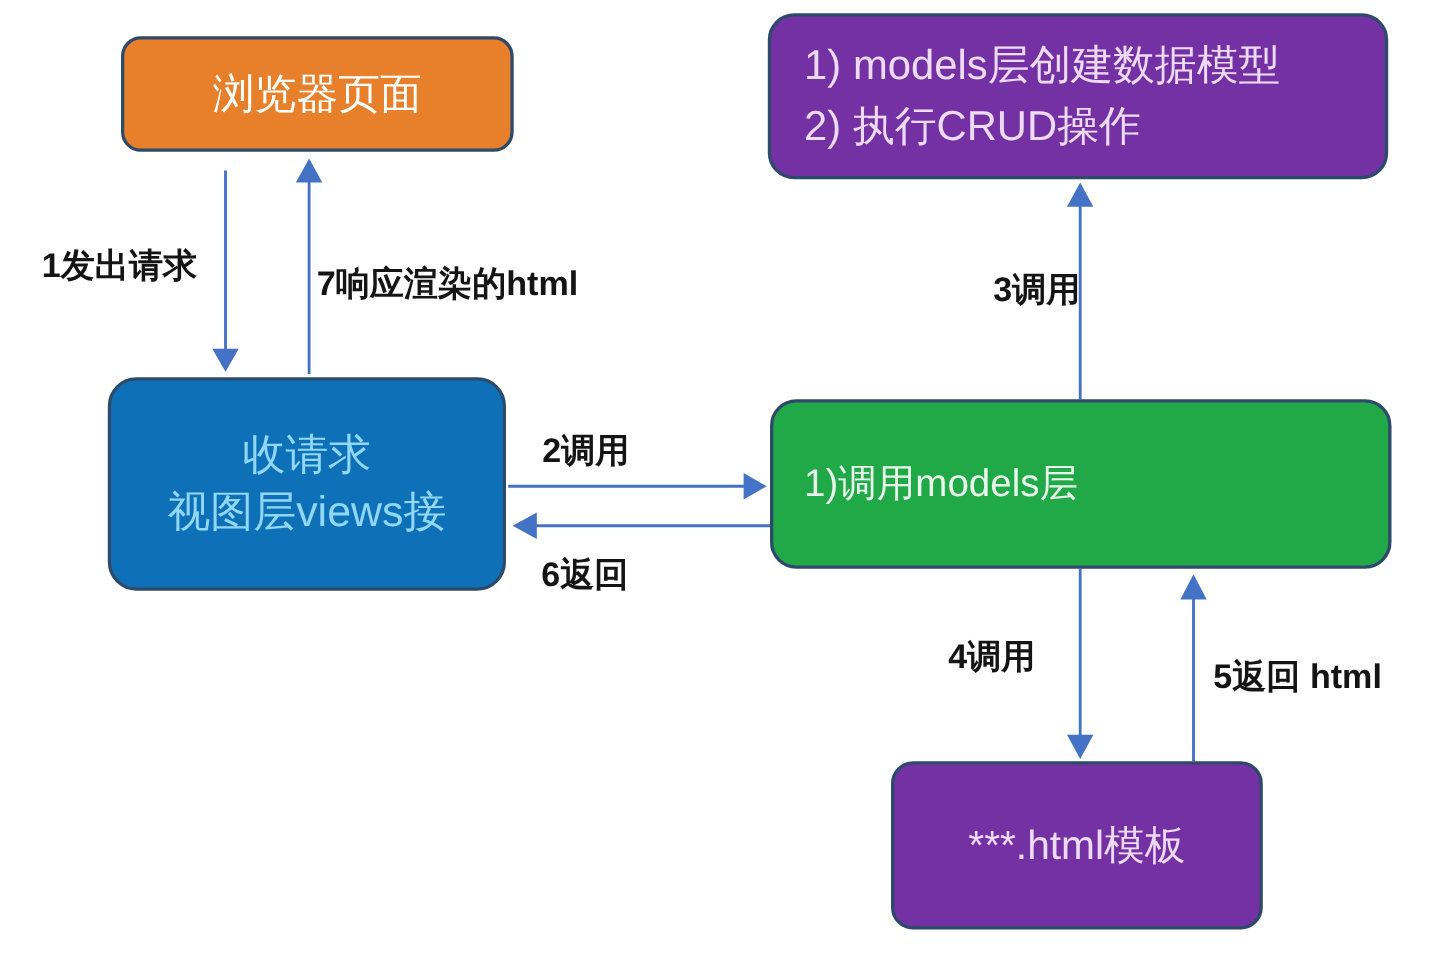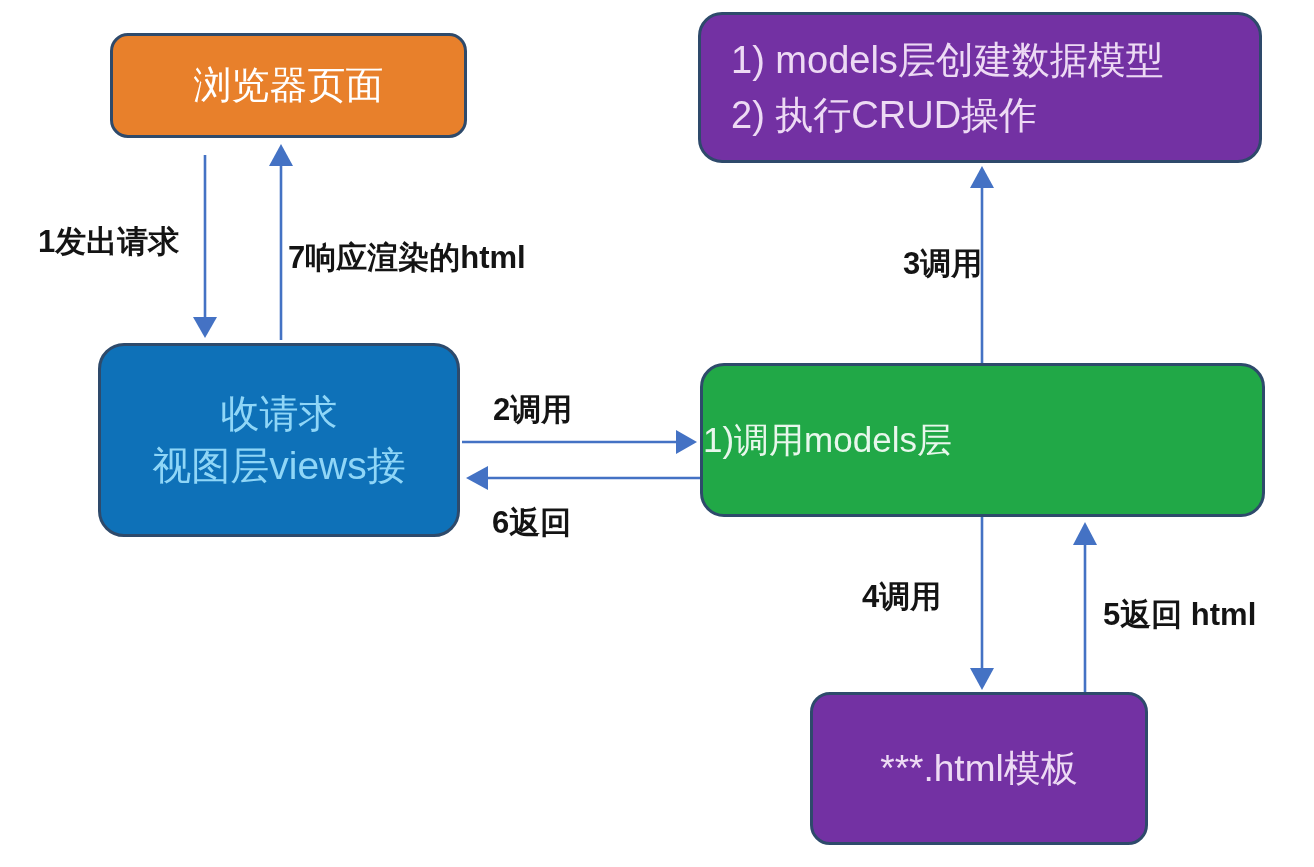--- a/index.html
+++ b/index.html
@@ -48,20 +48,21 @@
     padding-left: 30px;
     font-size: 38px;
     color: #eddaf4;
     line-height: 55px;
   }
   .node-calls {
     left: 700px; top: 363px; width: 565px; height: 154px;
     background: #21a847;
     border-radius: 24px;
     align-items: flex-start;
+    padding-left: 28px;
     font-size: 35px;
     color: #e8f7ec;
     line-height: 54px;
   }
   .node-template {
     left: 810px; top: 692px; width: 338px; height: 153px;
     background: #7331a3;
     border-radius: 20px;
     align-items: center;
     font-size: 37px;

